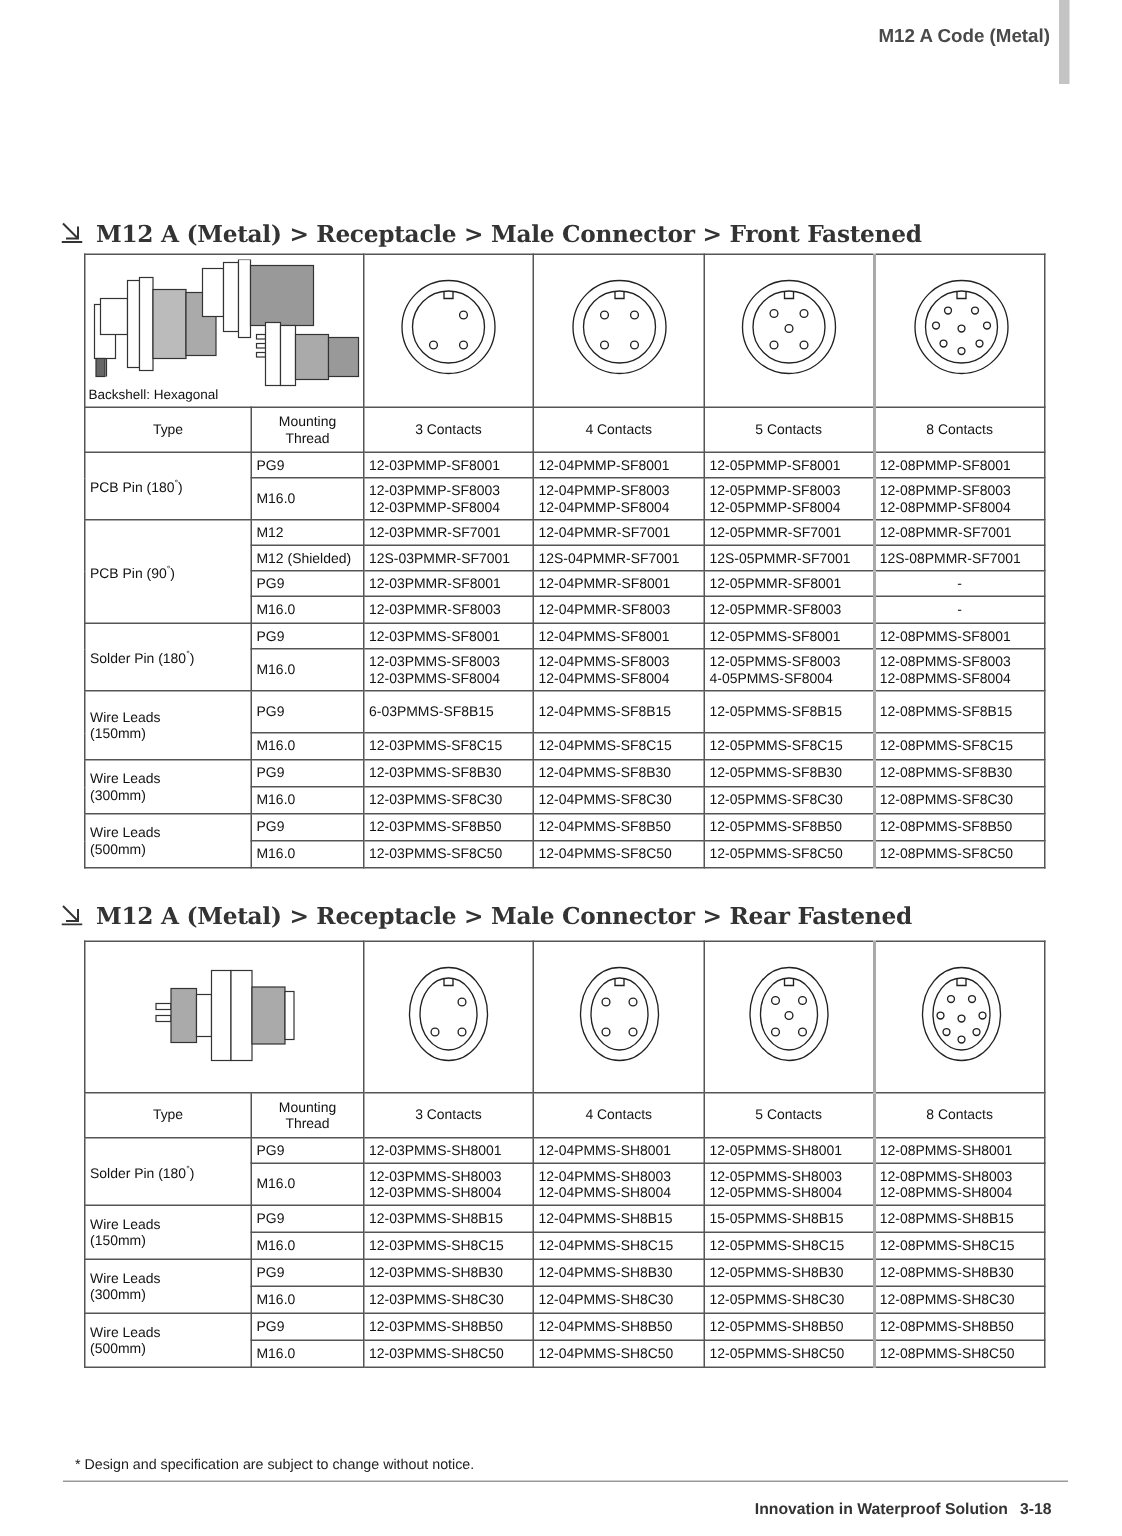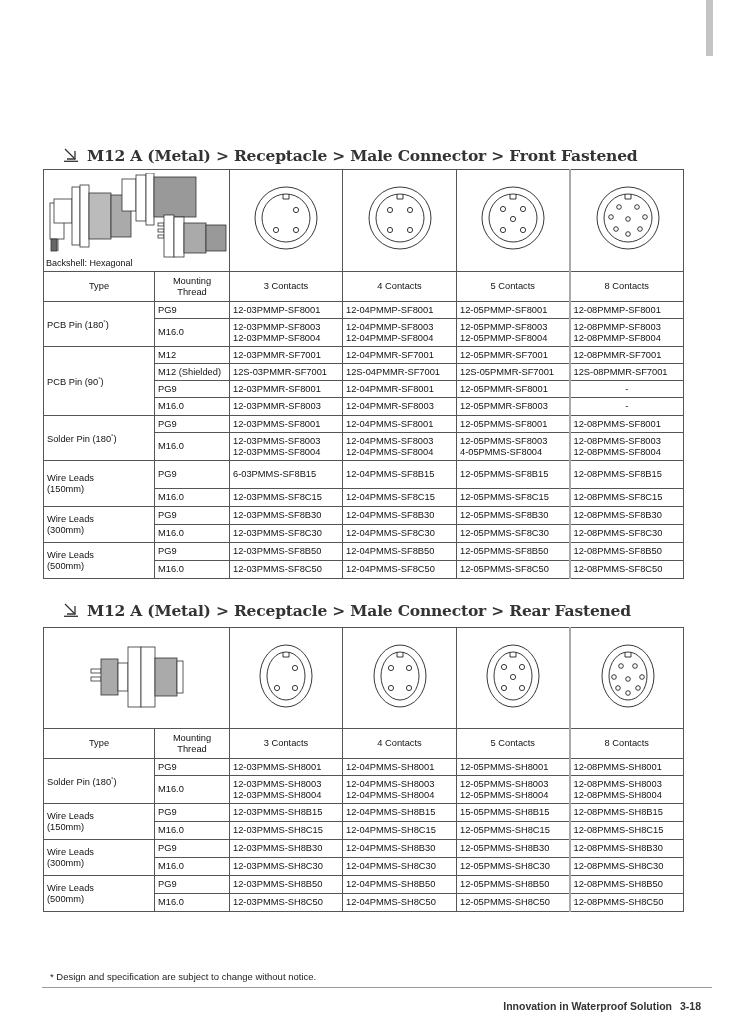--- a/index.html
+++ b/index.html
@@ -3,44 +3,45 @@
 <meta charset="utf-8">
 <style>
   html, body { margin: 0; padding: 0; }
   body { width: 748px; height: 1024px; background: #ffffff; position: relative; overflow: hidden; font-family: "Liberation Sans", sans-serif; color: #111; }
   .hdr { position: absolute; right: 48px; top: 16px; text-align: right; }
   .hdr-title { font-size: 15px; color: #1d4f9c; letter-spacing: 0.1px; line-height: 20px; }
   .hdr-sub { font-size: 12.5px; font-weight: bold; color: #4a4a4a; line-height: 16px; margin-top: 0px; }
   .hdr-crumb { font-size: 9.5px; color: #444; line-height: 14px; margin-top: 1px; }
   .hdr-bar { position: absolute; left: 706px; top: 0; width: 7px; height: 56px; background: #c4c4c4; }
 
-  .sec-title { position: absolute; left: 64px; font-family: "DejaVu Serif", "Liberation Serif", serif; font-weight: bold; font-size: 15.5px; color: #333; letter-spacing: -0.2px; }
+  .sec-title { position: absolute; left: 41px; font-family: "DejaVu Serif", "Liberation Serif", serif; font-weight: bold; font-size: 15.5px; color: #333; letter-spacing: -0.2px; }
   .sec-title .arrow { display: inline-block; width: 14px; height: 14px; margin-right: 9px; vertical-align: -1px; }
 
-  table.spec { position: absolute; left: 43px; width: 640px; border-collapse: collapse; table-layout: fixed; font-size: 9.3px; }
+  table.spec { position: absolute; left: 56px; width: 640px; border-collapse: collapse; table-layout: fixed; font-size: 9.3px; }
   table.spec td, table.spec th { border: 1px solid #555; padding: 0 3px; vertical-align: middle; font-weight: normal; line-height: 11px; white-space: nowrap; overflow: hidden; }
   table.spec th { text-align: center; font-size: 9.3px; }
   table.spec td.type { padding-left: 3px; text-align: left; }
   table.spec td.center { text-align: center; }
   table.spec tr.imgrow td { padding: 0; }
   .imgcell { position: relative; width: 100%; height: 100%; }
   .backshell { position: absolute; left: 2px; bottom: 1px; font-size: 9px; }
   .col8 { border-left: 2px solid #aaa !important; }
   sup { font-size: 6px; vertical-align: 4px; }
 
   .footnote { position: absolute; left: 50px; top: 971px; font-size: 9.5px; color: #222; }
   .footline { position: absolute; left: 42px; top: 987px; width: 670px; height: 1px; background: #9a9a9a; }
   .footer { position: absolute; right: 47px; top: 1000px; font-size: 10.5px; font-weight: bold; color: #333; }
   .footer .pg { margin-left: 8px; }
 </style>
 </head>
 <body>
 
 <div class="hdr-bar"></div>
 <div class="hdr">
+  <div class="hdr-sub">M12 A Code (Metal)</div>
 </div>
 
 <div class="sec-title" style="top:146px;">
   <svg class="arrow" viewBox="0 0 14 14">
     <line x1="1" y1="1" x2="11" y2="11" stroke="#333" stroke-width="1.3"></line>
     <polyline points="3,11 11,11 11,3" fill="none" stroke="#333" stroke-width="1.3"></polyline>
     <line x1="0" y1="13.3" x2="14" y2="13.3" stroke="#333" stroke-width="1.3"></line>
   </svg><span>M12 A (Metal) &gt; Receptacle &gt; Male Connector &gt; Front Fastened</span>
 </div>
 

